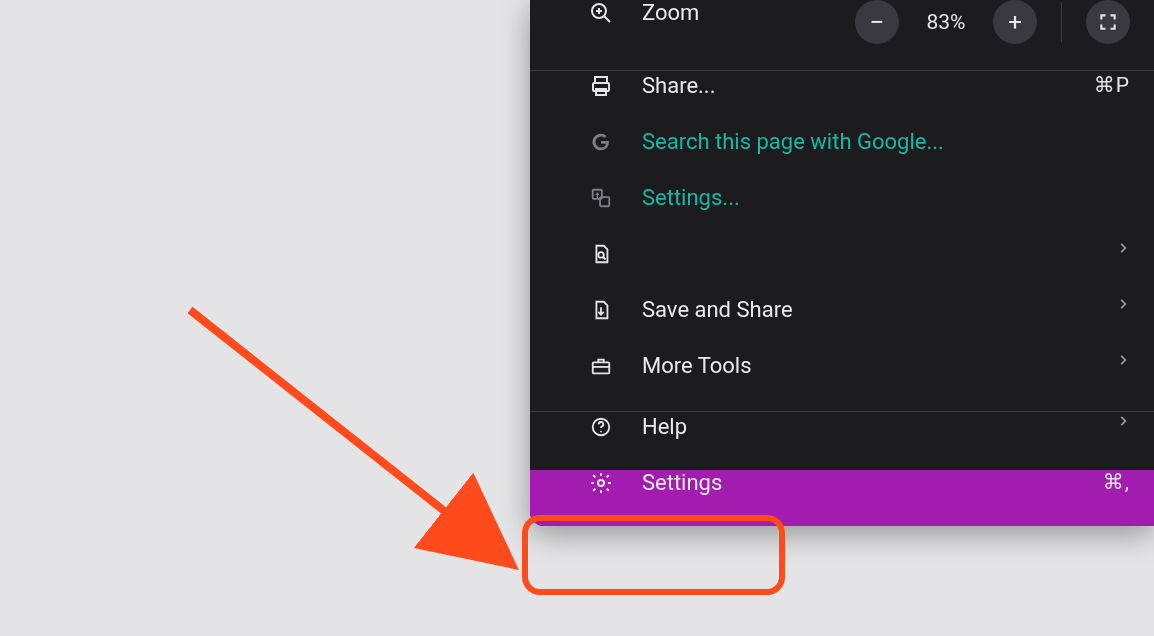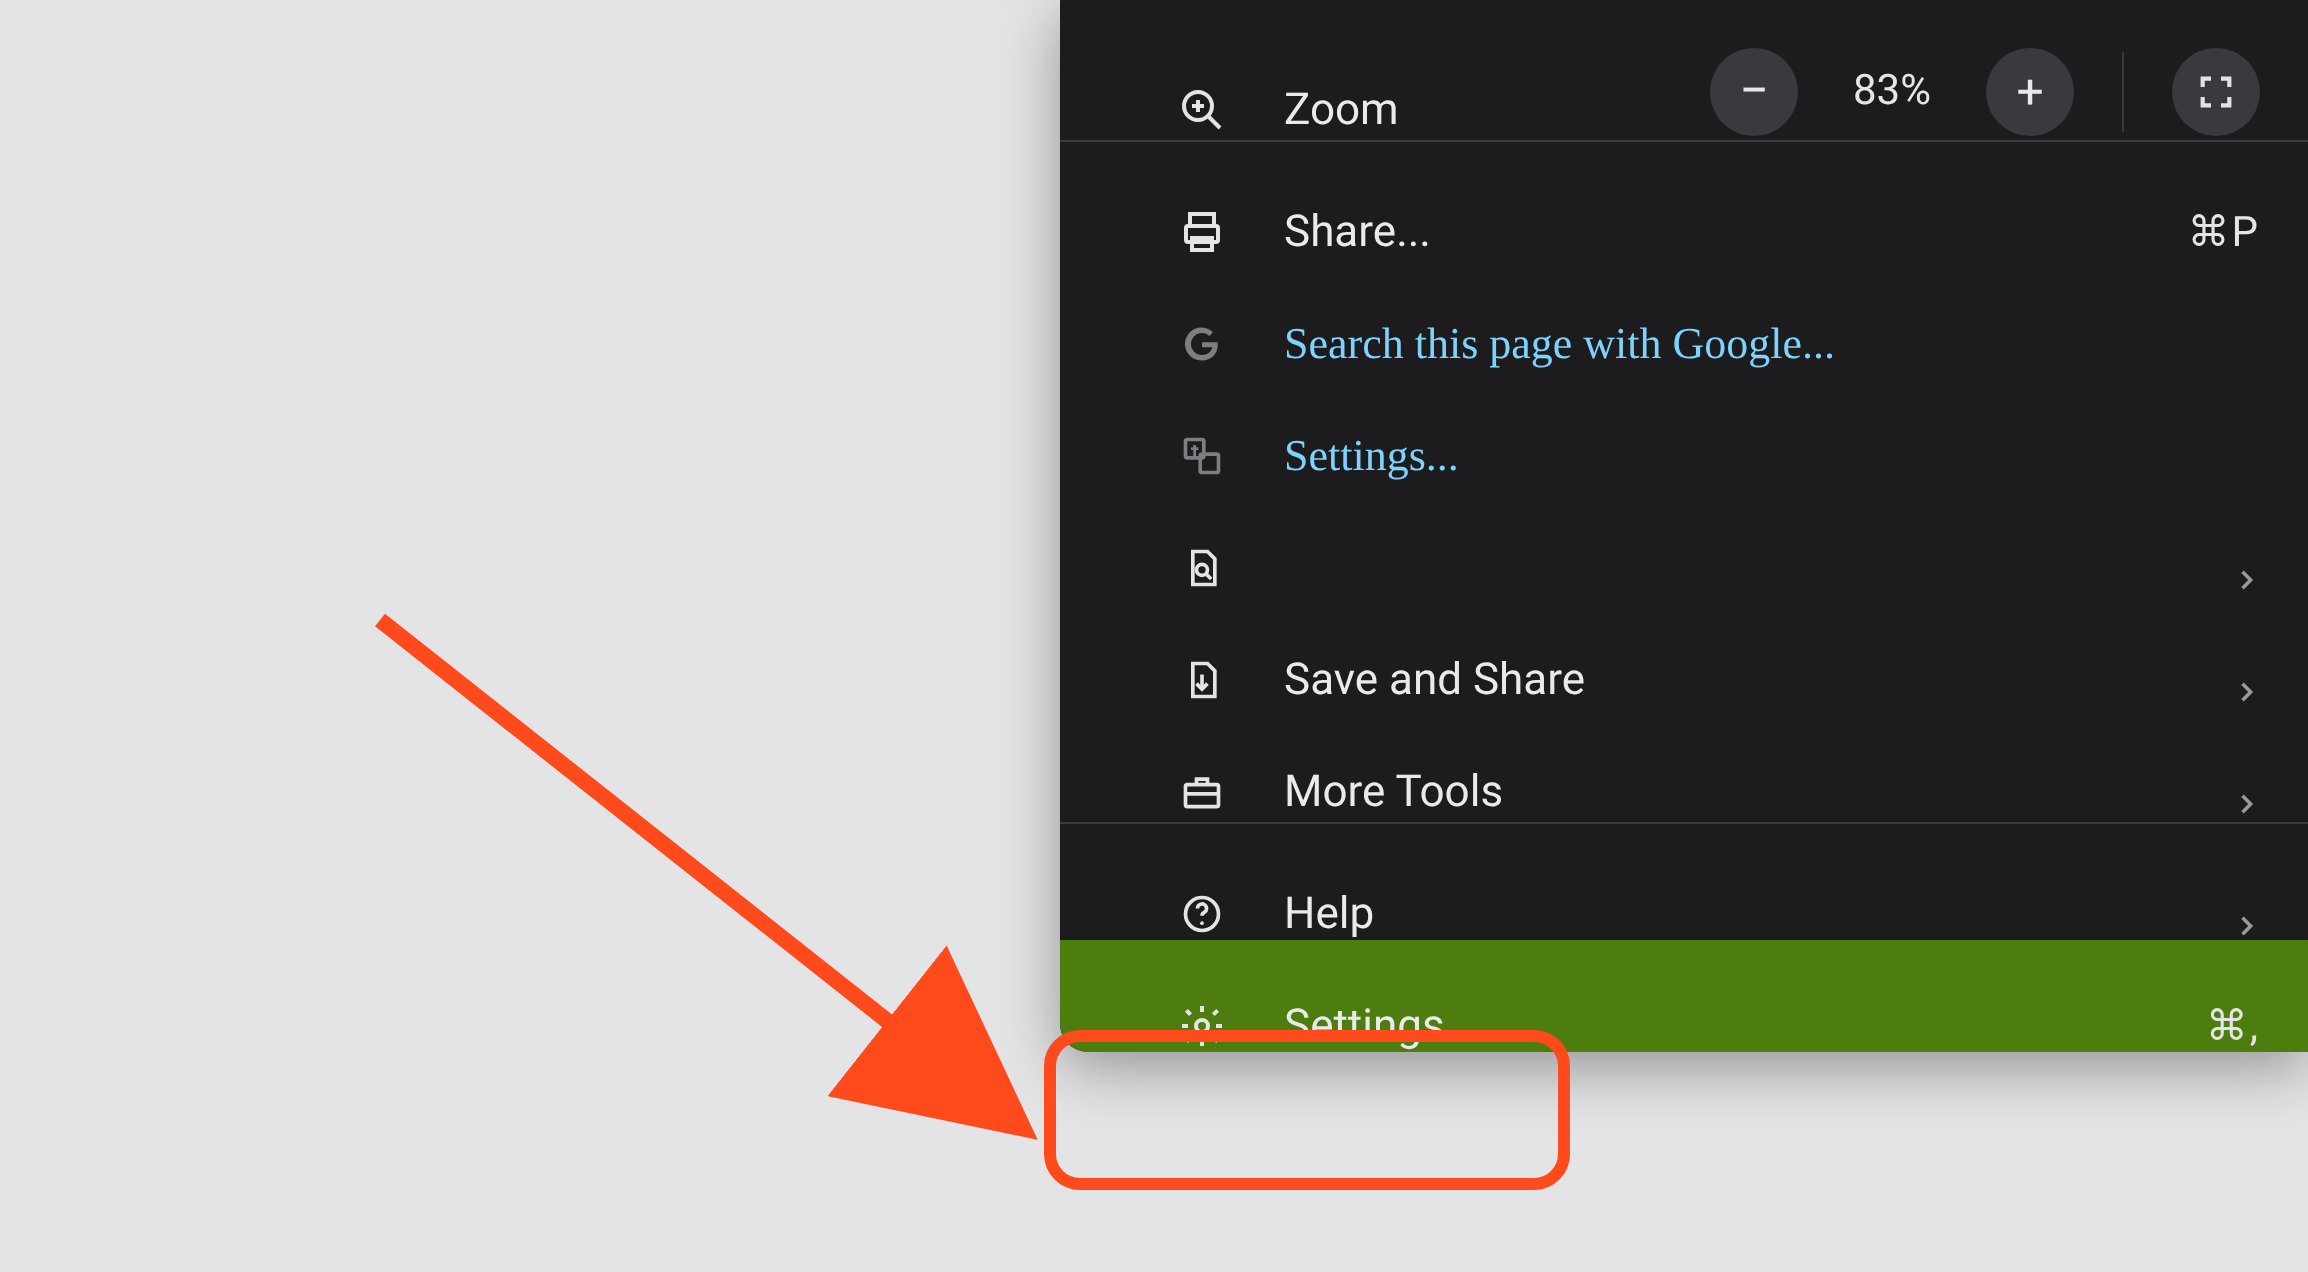--- a/index.html
+++ b/index.html
@@ -1,22 +1,22 @@
 <!DOCTYPE html>
 <html><head>
 <meta charset="utf-8">
 <style>
   html,body{margin:0;padding:0;width:1154px;height:636px;background:#e4e4e7;font-family:-apple-system,BlinkMacSystemFont,"Segoe UI",Roboto,Helvetica,Arial,sans-serif;overflow:hidden;}
   .menu{position:absolute;top:0;right:0;width:624px;background:#1c1c1f;color:#e9e9e9;box-shadow:0 8px 30px rgba(0,0,0,.35);border-bottom-left-radius:14px;font-size:22px;}
-  .row{display:flex;align-items:flex-end;height:56px;padding:0 24px 0 58px;position:relative;}
+  .row{display:flex;align-items:flex-start;height:56px;padding:0 24px 0 58px;position:relative;}
   .row.tall{height:68px;}
-  .row.hover{background:#4d7c0f;gap:23px;}
+  .row.hover{background:#a21caf;gap:23px;}
   .icon{position:absolute;left:58px;width:26px;height:26px;display:flex;align-items:center;justify-content:center;}
   .label{margin-left:54px;color:#eaeaec;}
-  .label.dim{color:#7dd3fc;font-family:Liberation Serif, serif;}
+  .label.dim{color:#14b8a6;}
   .shortcut{margin-left:auto;color:#e4e4e7;font-size:21px;letter-spacing:1px;}
   .chev{margin-left:auto;color:#8a8a8e;}
   .chev svg{display:block;}
   .sep{height:1px;background:#3a3a3d;margin:2px 0;}
   
   .zoom-right{margin-left:auto;display:flex;align-items:center;gap:18px;}
   .circle{width:44px;height:44px;border-radius:50%;background:#3a3a3e;display:flex;align-items:center;justify-content:center;color:#e9e9e9;}
   .zoom-val{font-size:21px;color:#e5e5e7;min-width:58px;text-align:center;}
   .vdiv{width:1px;height:40px;background:#3a3a3d;margin:0 6px;}
   

